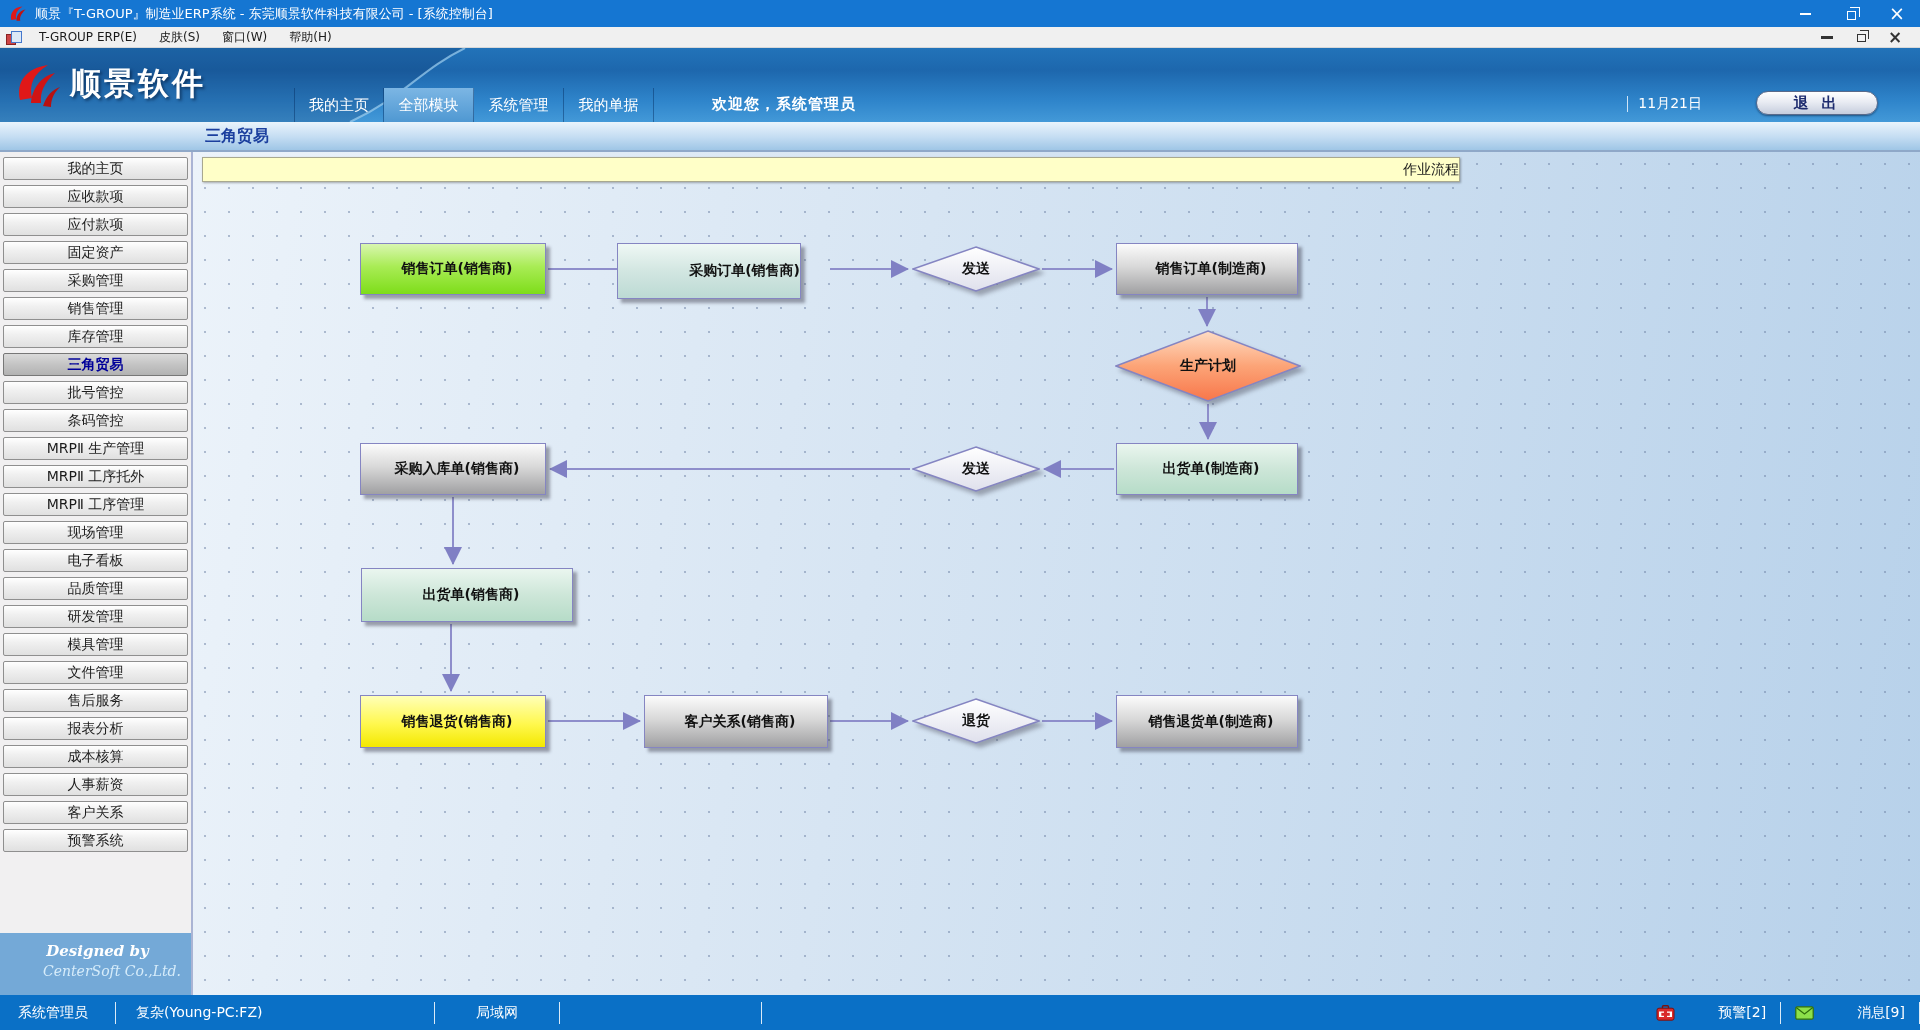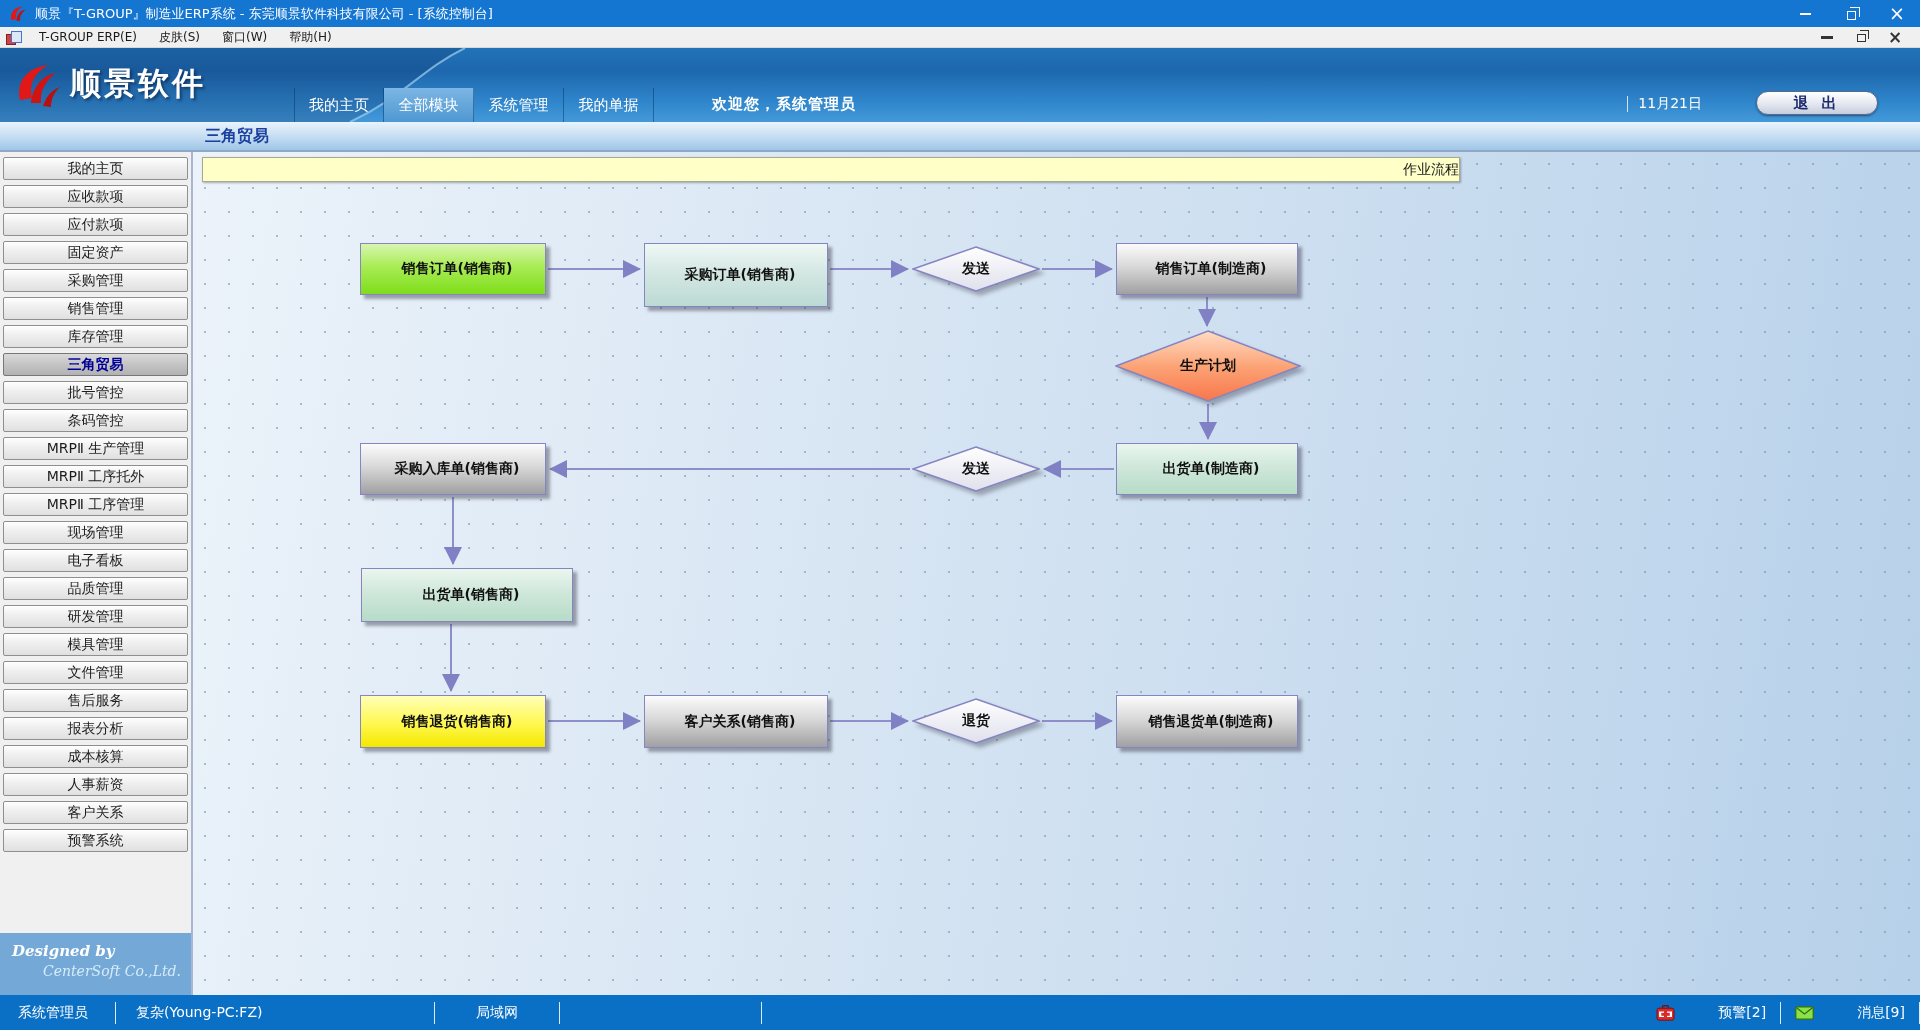--- a/index.html
+++ b/index.html
@@ -53,21 +53,21 @@
     border-bottom:2px solid #8fa8c8; color:#1b3f9e; font-size:16px; font-weight:bold; line-height:28px; padding-left:205px; }
 
   
   .content { display:flex; height:843px; }
 
   .sidebar { position:relative; width:193px; background:#f1f0f1; border-right:2px solid #aab4d4; padding-top:5px; flex:0 0 auto; }
   .side-btn { height:23px; margin:0 3px 5px 3px; background:linear-gradient(180deg,#ffffff 0%,#f0f0f0 40%,#e0e0e0 100%);
     border:1px solid #8f8f8f; border-radius:2px; text-align:center; line-height:21px; font-size:14px; color:#1c1c1c; }
   .side-btn.selected { background:linear-gradient(180deg,#dadada 0%,#c4c4c4 50%,#b2b2b2 100%); color:#000099; font-weight:bold; border-color:#777; }
   .credit { position:absolute; left:0; right:0; bottom:0; height:62px; background:#74a9d7; }
-  .credit-1 { font-family:"DejaVu Serif","Liberation Serif",serif; font-style:italic; font-weight:bold; color:#ffffff; font-size:15px; padding:9px 8px 0 12px; }
+  .credit-1 { font-family:"DejaVu Serif","Liberation Serif",serif; font-style:italic; font-weight:bold; color:#ffffff; font-size:15px; padding:9px 8px 0 12px;text-align:center; }
   .credit-2 { font-family:"DejaVu Serif","Liberation Serif",serif; font-style:italic; color:#d6ecfa; font-size:14px; text-align:right; padding-right:10px; margin-top:3px; }
 
   .main { position:relative; flex:1; background-image:radial-gradient(circle, rgba(110,130,165,.5) 1px, transparent 1.5px),
       linear-gradient(100deg,#ecf3fa 0%,#d7e5f3 40%,#b7d1ea 100%);
     background-size:24px 24px, 100% 100%; overflow:hidden; }
   .banner { position:absolute; left:9px; top:5px; width:1258px; height:25px; background:#ffffc8;
     border:1px solid #a8a890; box-shadow:1px 1px 2px rgba(0,0,0,.3); text-align:right; line-height:23px; font-size:14px; color:#1a1a1a; }
 
   .fnode { position:absolute; border:1px solid #8585c2; box-shadow:4px 4px 3px rgba(60,60,75,.45);
     display:flex; align-items:center; justify-content:center; font-size:14px; font-weight:bold; color:#111; white-space:nowrap;padding-left:8px; }
@@ -232,21 +232,21 @@
           <line x1="717" y1="317" x2="357" y2="317" stroke="#8e8ecb" stroke-width="2" marker-end="url(#arr)"></line>
           <line x1="260" y1="345" x2="260" y2="412" stroke="#8e8ecb" stroke-width="2" marker-end="url(#arr)"></line>
           <line x1="258" y1="472" x2="258" y2="539" stroke="#8e8ecb" stroke-width="2" marker-end="url(#arr)"></line>
           <line x1="355" y1="569" x2="447" y2="569" stroke="#8e8ecb" stroke-width="2" marker-end="url(#arr)"></line>
           <line x1="637" y1="569" x2="715" y2="569" stroke="#8e8ecb" stroke-width="2" marker-end="url(#arr)"></line>
           <line x1="849" y1="569" x2="919" y2="569" stroke="#8e8ecb" stroke-width="2" marker-end="url(#arr)"></line>
         </svg>
     <div class="fnode c-green" style="left: 167px; top: 91px; width: 186px; height: 52px;">
           <span>销售订单(销售商)</span>
         </div>
-        <div class="fnode c-teal" style="left: 451px; top: 91px; width: 184px; height: 64px;">
+        <div class="fnode c-teal" style="left: 424px; top: 91px; width: 184px; height: 56px; justify-content: flex-end;">
           <span>采购订单(销售商)</span>
         </div>
         <div class="fdiamond" style="left: 719px; top: 94px; width: 128px; height: 46px;">
           <svg viewBox="0 0 128 46" preserveAspectRatio="none">
       <polygon points="64,1 127,23 64,45 1,23" fill="url(#gw)" stroke="#8585c2" stroke-width="1.5"></polygon>
           </svg>
       <span class="dlabel">发送</span>
         </div>
         <div class="fnode c-gray" style="left: 923px; top: 91px; width: 182px; height: 52px;">
           <span>销售订单(制造商)</span>

